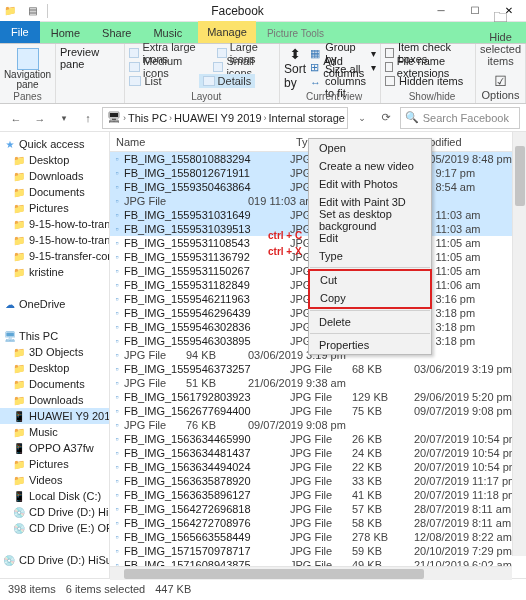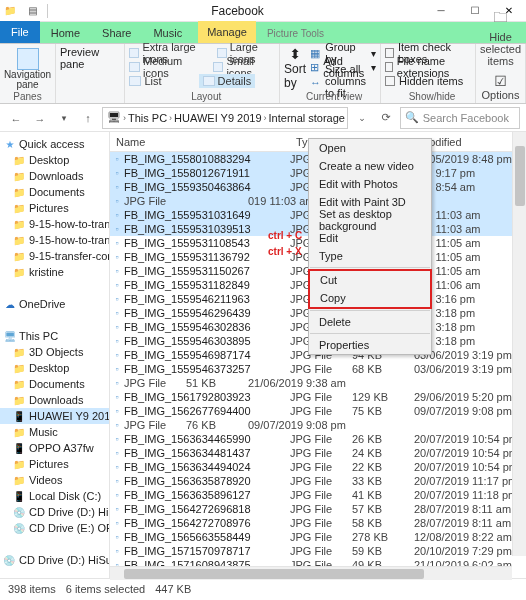--- a/index.html
+++ b/index.html
@@ -402,21 +402,20 @@
         </div>
         <div class="frow">
           <span class="fic">▫</span>
           <span class="nm">FB_IMG_1559546303895</span>
           <span class="tp">JPG File</span>
           <span class="sz"></span>
           <span class="md">019 3:18 pm</span>
         </div>
         <div class="frow">
           <span class="fic">▫</span>
-          <span class="nm">FB_IMG_1559546987174</span>
           <span class="tp">JPG File</span>
           <span class="sz">94 KB</span>
           <span class="md">03/06/2019 3:19 pm</span>
         </div>
         <div class="frow">
           <span class="fic">▫</span>
           <span class="nm">FB_IMG_1559546373257</span>
           <span class="tp">JPG File</span>
           <span class="sz">68 KB</span>
           <span class="md">03/06/2019 3:19 pm</span>

